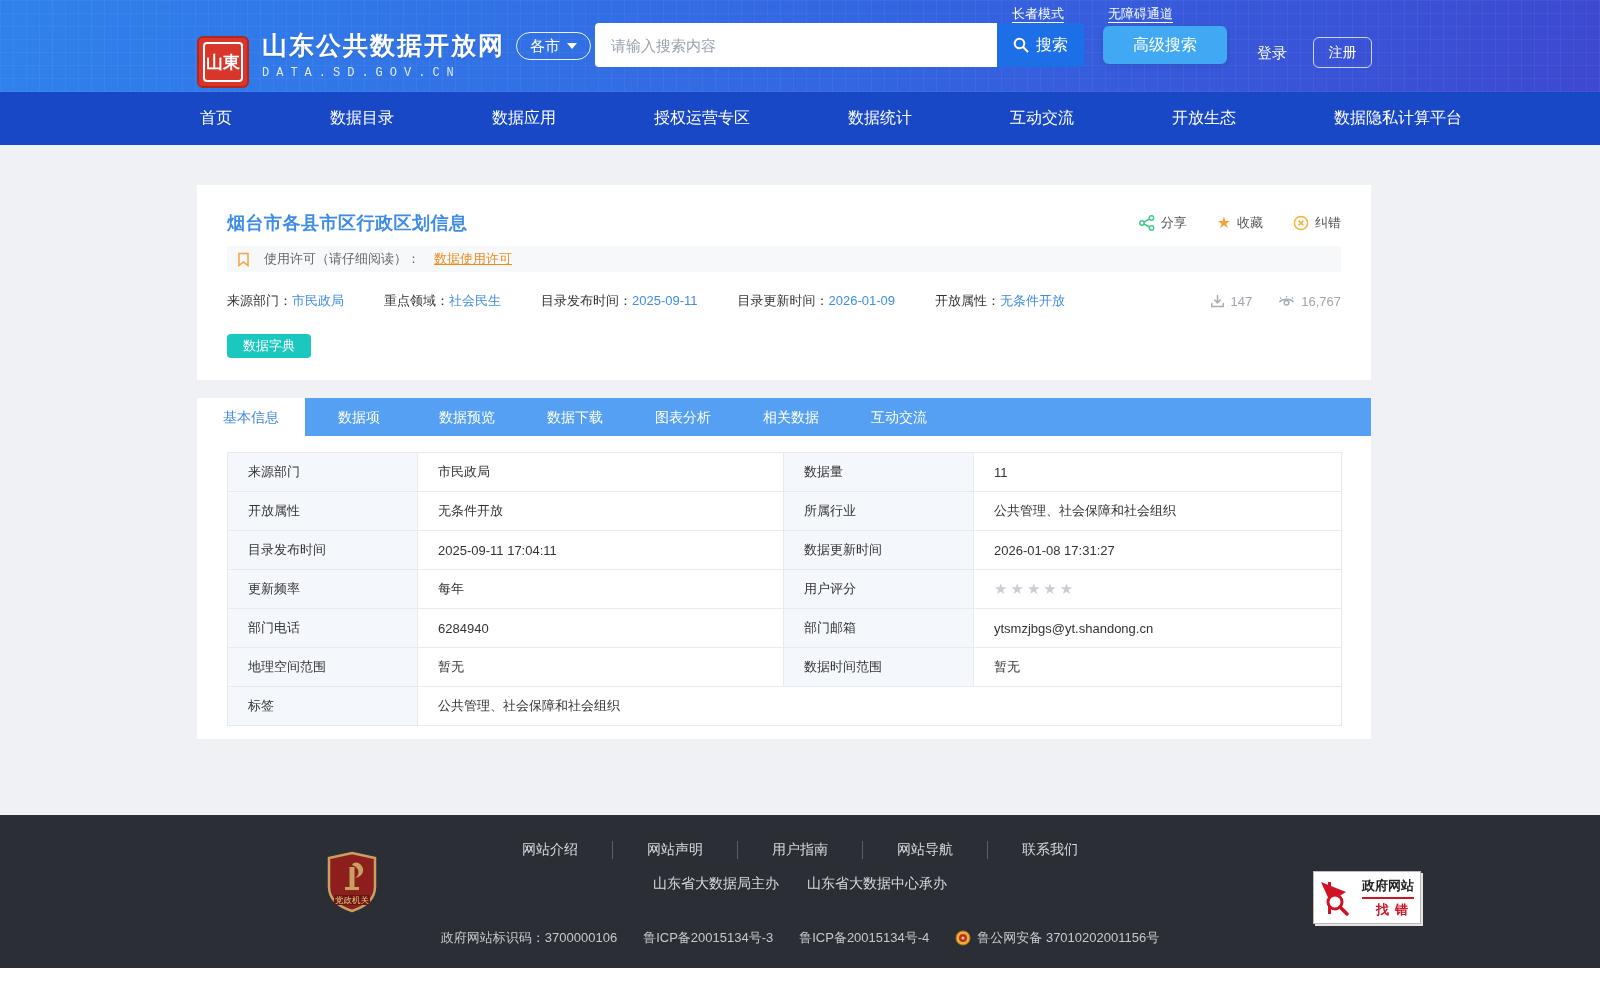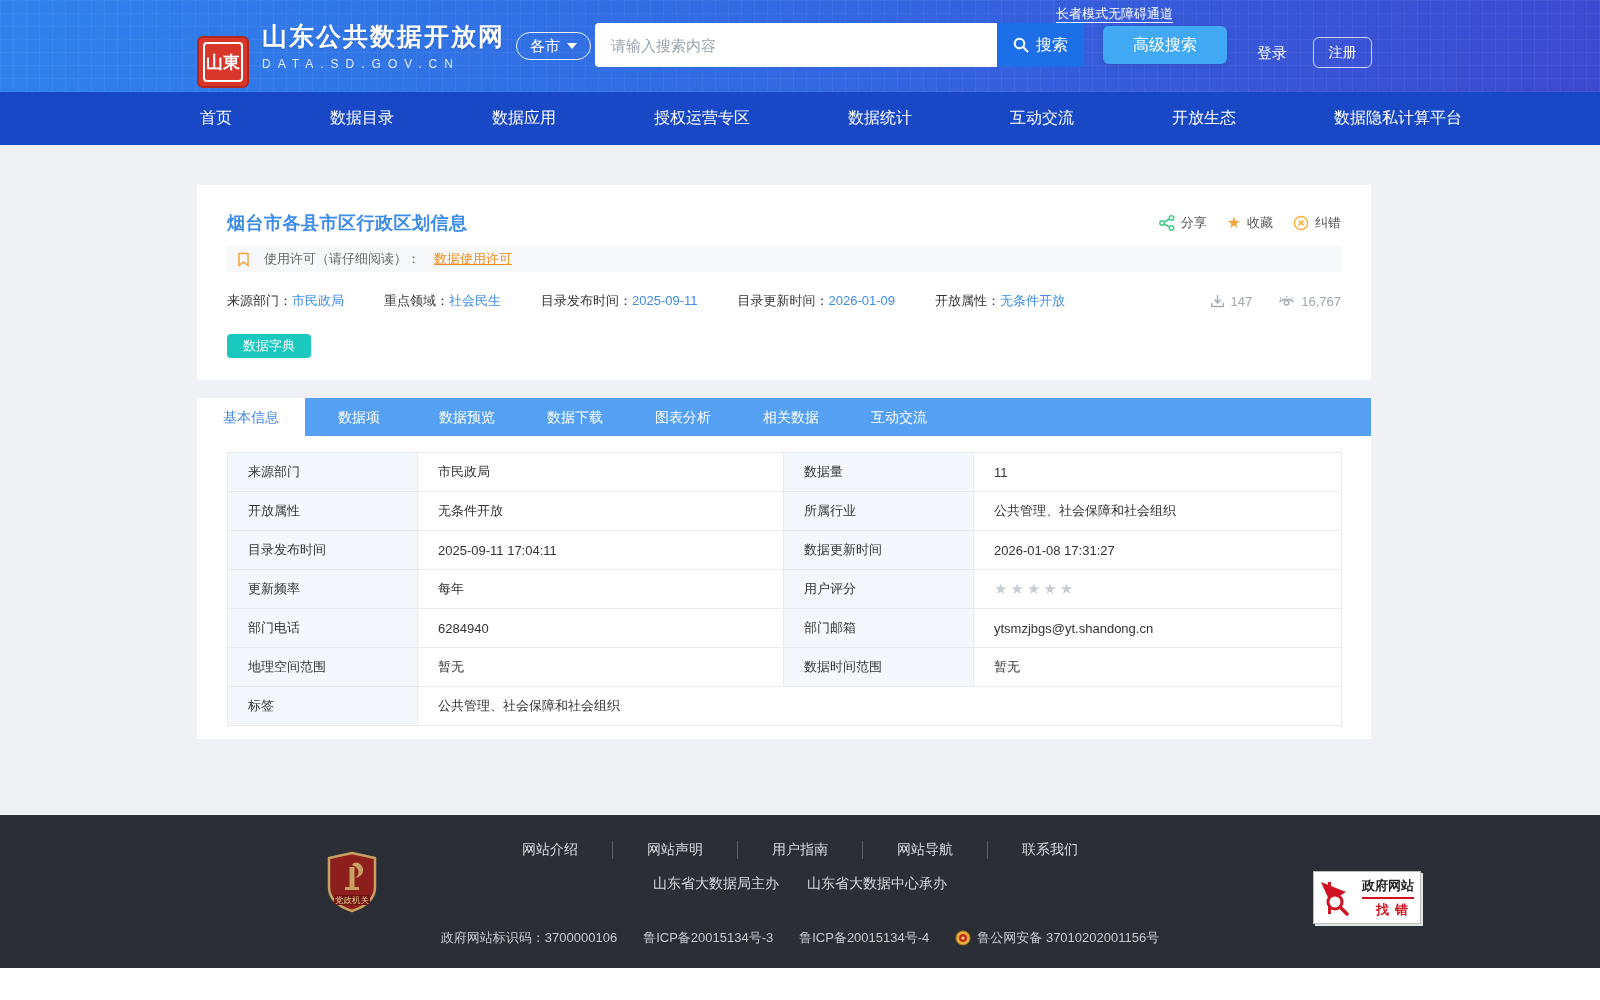--- a/index.html
+++ b/index.html
@@ -8,27 +8,27 @@
   
   .header {
     position:relative; height:92px;
     background:linear-gradient(105deg,#2f82ec 0%,#3365e0 55%,#3d49d0 100%);
   }
   .header::before {
     content:""; position:absolute; inset:0;
     background-image:linear-gradient(rgba(255,255,255,.045) 1px,transparent 1px),linear-gradient(90deg,rgba(255,255,255,.045) 1px,transparent 1px);
     background-size:13px 13px; pointer-events:none;
   }
-  .top-links { position:absolute; top:5px; left:1056px; display:flex; z-index:3; }
+  .top-links { position:absolute; top:5px; left:1012px; display:flex; gap:44px; z-index:3; }
   .top-links a { color:#fff; font-size:13px; text-decoration:underline; text-underline-offset:4px; cursor:pointer; }
   .seal { position:absolute; left:197px; top:36px; width:52px; height:52px; background:#d8362a; border-radius:6px; border:2px solid #b3271d;
           display:flex; align-items:center; justify-content:center; z-index:2; }
   .seal-inner { width:40px; height:40px; border:2px solid #fff; border-radius:4px; color:#fff; font-family:"Liberation Serif",serif;
                 font-weight:bold; font-size:17px; line-height:19px; text-align:center; display:flex; align-items:center; justify-content:center; }
-  .brand { position:absolute; left:262px; top:20px; z-index:2; }
+  .brand { position:absolute; left:262px; top:29px; z-index:2;font-family:Liberation Mono, monospace; }
   .brand .name { color:#fff; font-size:25px; font-weight:bold; letter-spacing:2px; text-shadow:0 1px 2px rgba(0,0,0,.15); }
   .brand .domain { color:rgba(255,255,255,.85); font-size:12px; letter-spacing:7px; margin-top:4px; }
   .city-pill { position:absolute; left:516px; top:32px; height:28px; padding:0 13px; border:1px solid rgba(255,255,255,.9); border-radius:15px;
                color:#fff; font-size:15px; display:flex; align-items:center; gap:7px; cursor:pointer; z-index:2; }
   .caret { width:0; height:0; border-left:5px solid transparent; border-right:5px solid transparent; border-top:6px solid #fff; }
   .searchbox { position:absolute; left:595px; top:23px; width:402px; height:44px; background:#fff; border-radius:4px 0 0 4px; z-index:2; }
   .searchbox input { width:100%; height:100%; border:none; outline:none; padding:0 16px; font-size:15px; color:#333; background:transparent; font-family:inherit; }
   .searchbox input::placeholder { color:#9aa3ad; }
   .search-btn { position:absolute; left:997px; top:23px; width:87px; height:44px; background:#1d6fe8; border:none; border-radius:0 4px 4px 0;
                 color:#fff; font-size:16px; display:flex; align-items:center; justify-content:center; gap:7px; cursor:pointer; z-index:2; font-family:inherit; }
@@ -41,21 +41,21 @@
   
   .nav { height:53px; background:#1848c6; display:flex; align-items:center; justify-content:space-between; padding:0 138px 0 200px; }
   .nav a { color:#fff; font-size:16px; cursor:pointer; white-space:nowrap; }
 
   
   .main { background:#eff1f4; height:670px; padding-top:40px; }
   .card { width:1174px; margin-left:197px; background:#fff; }
   .card1 { height:195px; padding:26px 30px 0 30px; }
   .title-row { display:flex; align-items:center; }
   .ds-title { font-size:18px; color:#3e8ce9; font-weight:bold; letter-spacing:.5px; }
-  .actions { margin-left:auto; display:flex; gap:20px; }
+  .actions { margin-left:auto; display:flex; gap:30px; }
   .action { display:flex; align-items:center; gap:6px; font-size:13px; color:#555; cursor:pointer; }
   .license-bar { margin-top:11px; background:#f6f8fa; height:26px; display:flex; align-items:center; padding:0 10px; font-size:13px; color:#666; gap:14px; }
   .license-link { color:#f08c1f; text-decoration:underline; cursor:pointer; }
   .meta-row { margin-top:20px; display:flex; align-items:center; font-size:13px; }
   .meta-item { margin-right:40px; white-space:nowrap; }
   .meta-item .lbl { color:#333; }
   .meta-item .val { color:#3e8ce9; cursor:pointer; }
   .stats { margin-left:auto; display:flex; gap:26px; color:#a0a6ad; font-size:13px; align-items:center; }
   .stat { display:flex; gap:6px; align-items:center; }
   .dict-btn { margin-top:24px; background:#1bc8bf; color:#fff; border:none; border-radius:4px; height:24px; padding:0 16px;

